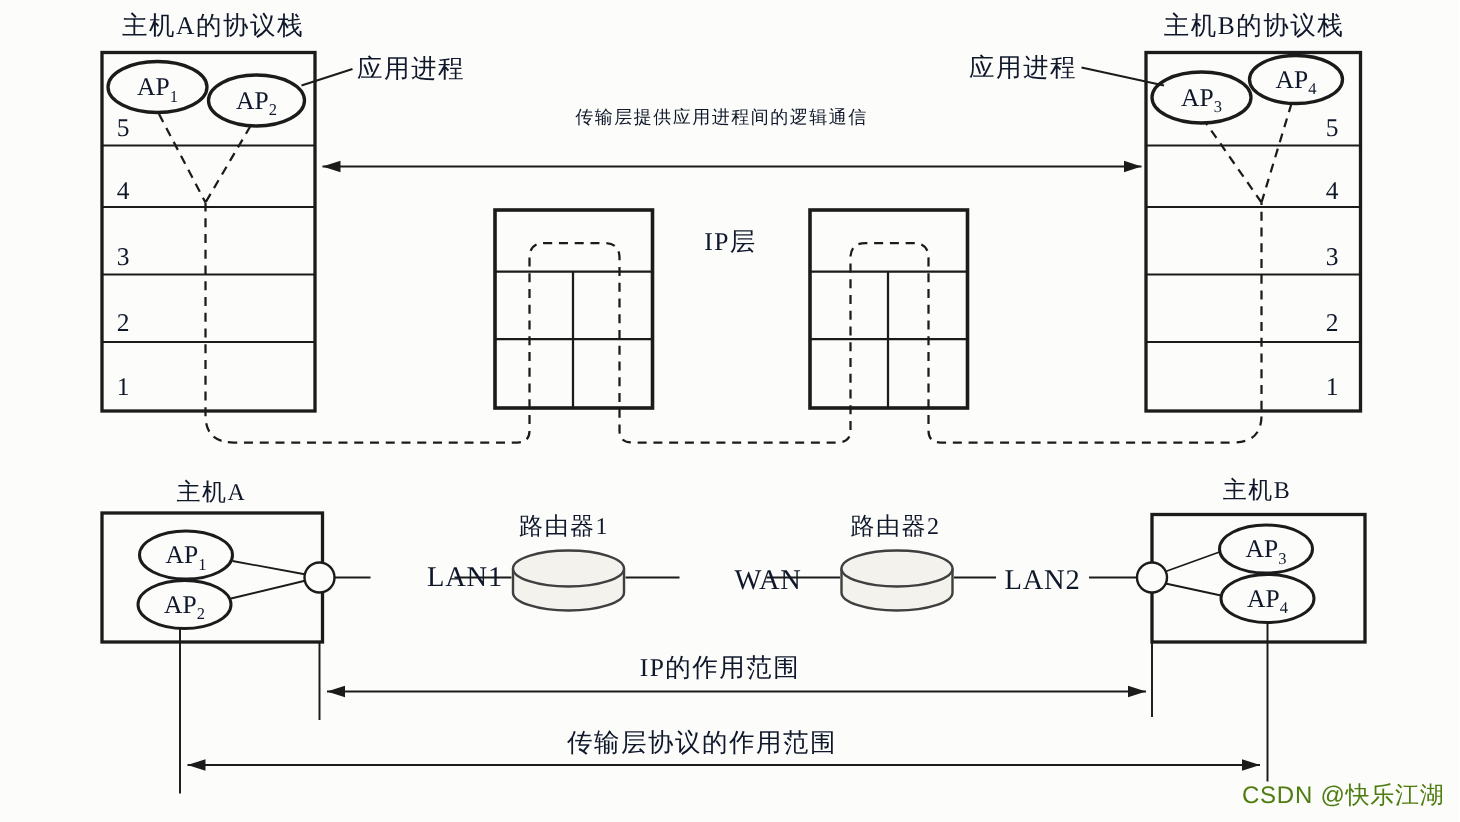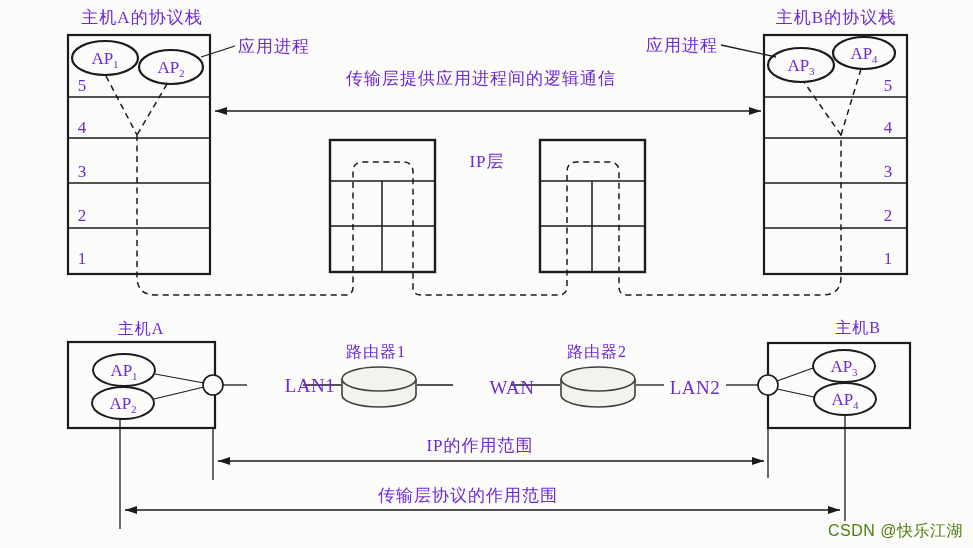--- a/index.html
+++ b/index.html
@@ -11,25 +11,25 @@
     font-family:"Liberation Serif","DejaVu Serif",serif;
     color:#1b1b1b;
   }
   #diagram-svg{position:absolute;left:0;top:0;}
   .t{
     position:absolute;
     transform:translate(-50%,-50%);
     white-space:nowrap;
     font-size:17px;
     letter-spacing:1px;
-    color:#6d28d9;
+    color:#0f172a;
     line-height:1;
   }
   .s16{font-size:16px;}
-  .s18{font-size:17px;}
+  .s18{font-size:12px;}
   .s19{font-size:19px;letter-spacing:0.5px;}
   .ap{font-size:17px;letter-spacing:0;}
   .ap sub{font-size:11px;line-height:0;}
   .num{font-size:17px;letter-spacing:0;}
   .watermark{
     position:absolute;
     transform:translate(-100%,-50%);
     white-space:nowrap;
     font-family:"Liberation Sans","DejaVu Sans",sans-serif;
     font-size:16px;
@@ -149,21 +149,21 @@
   <div class="t num" style="left:888px;top:171px;">3</div>
   <div class="t num" style="left:888px;top:215px;">2</div>
   <div class="t num" style="left:888px;top:258px;">1</div>
 
   <div class="t ap" style="left:105px;top:58px;"><span>AP</span><sub>1</sub></div>
   <div class="t ap" style="left:171px;top:67px;"><span>AP</span><sub>2</sub></div>
   <div class="t ap" style="left:801px;top:65px;"><span>AP</span><sub>3</sub></div>
   <div class="t ap" style="left:864px;top:53px;"><span>AP</span><sub>4</sub></div>
 
   <div class="t s16" style="left:141px;top:329px;">主机A</div>
-  <div class="t s16" style="left:858px;top:328px;">主机B</div>
+  <div class="t s16" style="left:838px;top:328px;">主机B</div>
 
   <div class="t ap" style="left:124px;top:370px;"><span>AP</span><sub>1</sub></div>
   <div class="t ap" style="left:123px;top:403px;"><span>AP</span><sub>2</sub></div>
   <div class="t ap" style="left:844px;top:366px;"><span>AP</span><sub>3</sub></div>
   <div class="t ap" style="left:845px;top:399px;"><span>AP</span><sub>4</sub></div>
 
   <div class="t s16" style="left:376px;top:352px;">路由器1</div>
   <div class="t s16" style="left:597px;top:352px;">路由器2</div>
 
   <div class="t s19" style="left:275px;top:385px;margin-left:35px;">LAN1</div>

